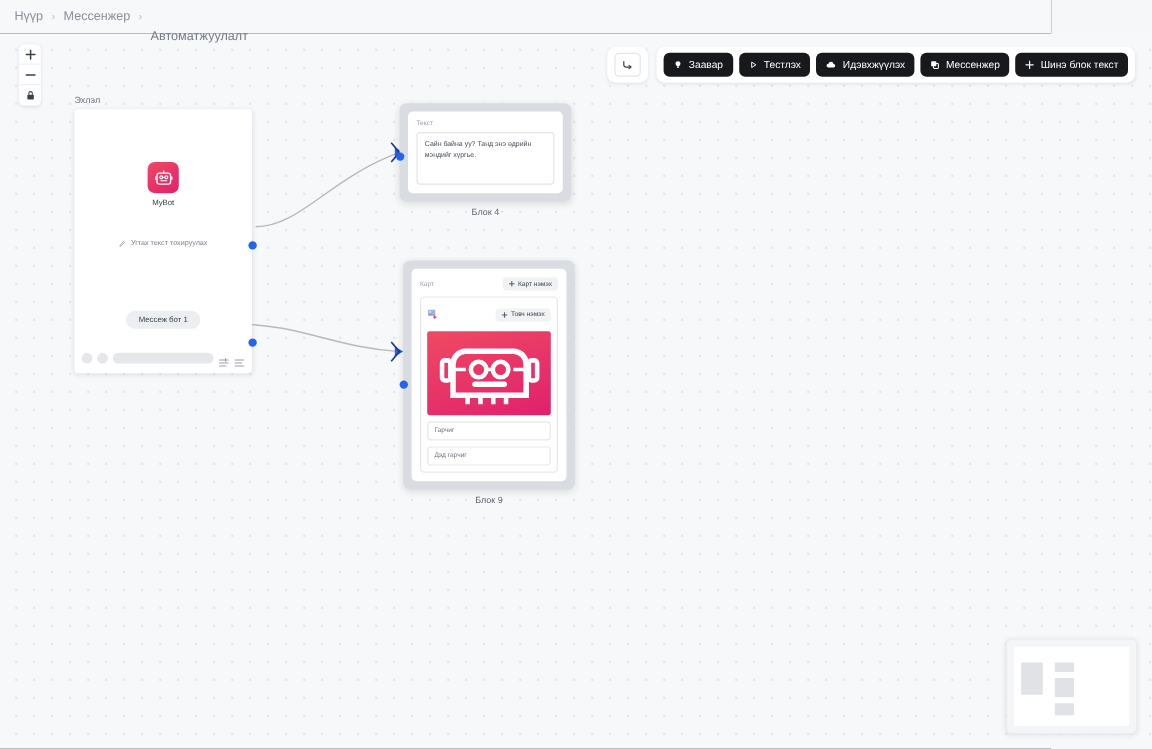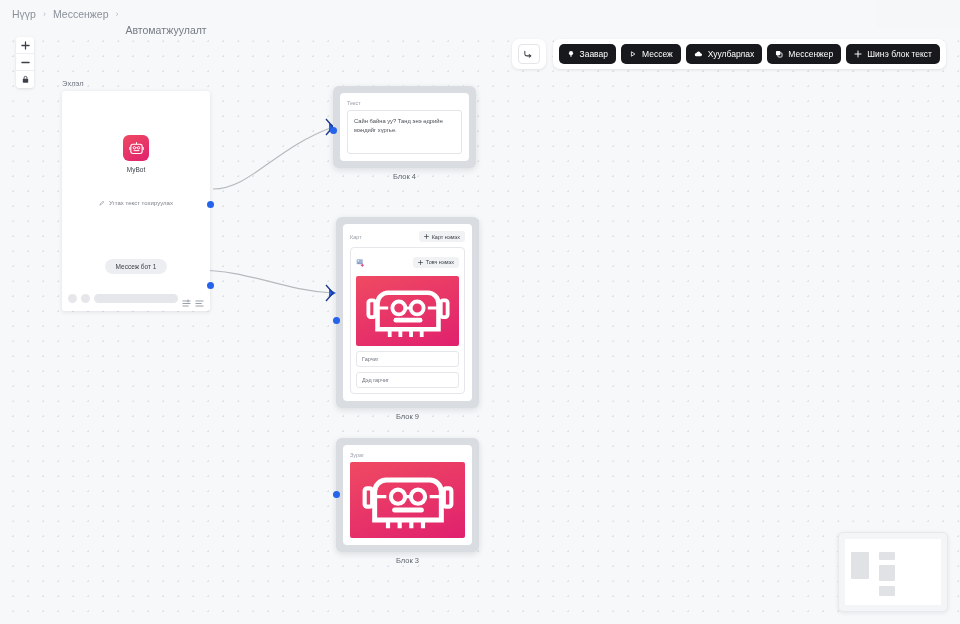--- a/index.html
+++ b/index.html
@@ -242,29 +242,29 @@
               </svg>
           </span>
           <span>Заавар</span>
         </div>
         <div class="dark-btn">
           <span class="bico">
             <svg width="8" height="8" viewBox="0 0 10 10">
                 <path d="M3 2.2 7.4 5 3 7.8z" fill="none" stroke="#fff" stroke-width="1" stroke-linejoin="round"></path>
               </svg>
           </span>
-          <span>Мессеж</span>
+          <span>Тестлэх</span>
         </div>
         <div class="dark-btn">
           <span class="bico">
             <svg width="9" height="8" viewBox="0 0 12 10">
                 <path d="M3.2 8h5.4a2 2 0 0 0 .2-4 2.9 2.9 0 0 0-5.6-.3A2 2 0 0 0 3.2 8z" fill="#fff"></path>
               </svg>
           </span>
-          <span>Хуулбарлах</span>
+          <span>Идэвхжүүлэх</span>
         </div>
         <div class="dark-btn">
           <span class="bico">
             <svg width="8" height="8" viewBox="0 0 10 10">
                 <rect x="1.2" y="1.2" width="5.4" height="5.4" rx="1" fill="#fff"></rect>
                 <rect x="3.6" y="3.6" width="5.2" height="5.2" rx="1" fill="none" stroke="#fff" stroke-width="1.1"></rect>
               </svg>
           </span>
           <span>Мессенжер</span>
         </div>
@@ -379,42 +379,20 @@
             </div>
             <div class="field-line">Гарчиг</div>
             <div class="field-line">Дэд гарчиг</div>
           </div>
         </div>
       </div>
       <div class="block-caption">Блок 9</div>
       <div class="port" style="left:-3.5px; top:100px;"></div>
     </div>
 
-    <div class="block-node" id="block3">
-      <div class="block-frame">
-        <div class="block-inner">
-          <div class="blk-label">Зураг</div>
-          <div class="img-hero">
-            <svg width="100" height="70" viewBox="0 0 120 84">
-              <path d="M34 18h52a14 14 0 0 1 14 14v34H20V32a14 14 0 0 1 14-14z" fill="none" stroke="#fff" stroke-width="6"></path>
-              <circle cx="48" cy="38" r="8.5" fill="none" stroke="#fff" stroke-width="5"></circle>
-              <circle cx="72" cy="38" r="8.5" fill="none" stroke="#fff" stroke-width="5"></circle>
-              <path d="M56.5 38h7" stroke="#fff" stroke-width="4"></path>
-              <path d="M34 38H20M86 38h14" stroke="#fff" stroke-width="4"></path>
-              <path d="M44 54h32" stroke="#fff" stroke-width="6" stroke-linecap="round"></path>
-              <rect x="8" y="28" width="9" height="22" rx="3" fill="none" stroke="#fff" stroke-width="5"></rect>
-              <rect x="103" y="28" width="9" height="22" rx="3" fill="none" stroke="#fff" stroke-width="5"></rect>
-              <path d="M36 66v10M50 66v10M64 66v10M78 66v10" stroke="#fff" stroke-width="5"></path>
-            </svg>
-          </div>
-        </div>
-      </div>
-      <div class="block-caption">Блок 3</div>
-      <div class="port" style="left:-3.5px; top:53px;"></div>
-    </div>
 
     <div id="minimap">
       <div class="mm-canvas">
         <div class="mm-node" style="left:6px;top:13px;width:18px;height:27px;"></div>
         <div class="mm-node" style="left:34px;top:13px;width:16px;height:8px;"></div>
         <div class="mm-node" style="left:34px;top:26px;width:16px;height:16px;"></div>
         <div class="mm-node" style="left:34px;top:47px;width:16px;height:10px;"></div>
       </div>
     </div>
 

